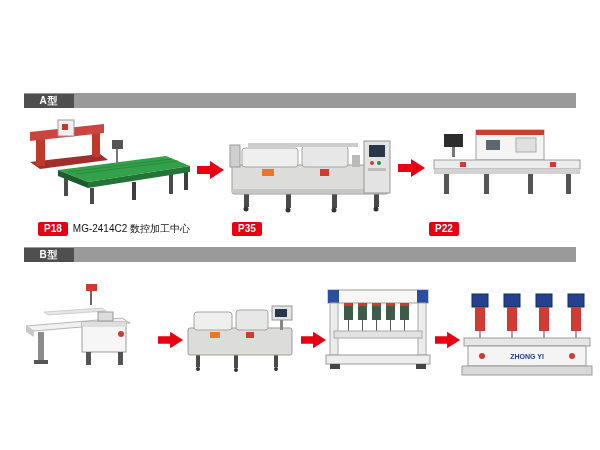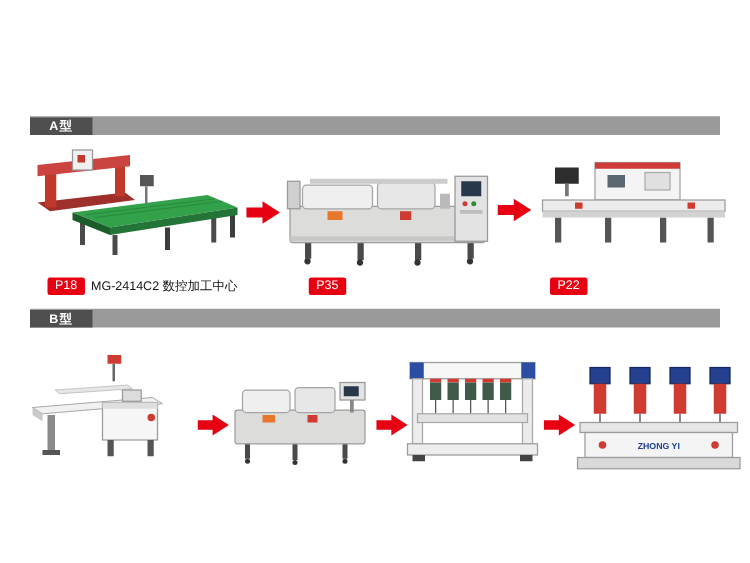--- a/index.html
+++ b/index.html
@@ -3,21 +3,21 @@
 <meta charset="utf-8">
 <style>
   *{margin:0;padding:0;box-sizing:border-box}
   html,body{width:600px;height:450px;background:#fff;font-family:"Liberation Sans",sans-serif}
   .canvas{position:relative;width:600px;height:450px;background:#ffffff;overflow:hidden}
   .bar{position:absolute;left:24px;width:552px;height:15px;background:#9a9a9a;display:flex;align-items:flex-end}
   .bar-label{min-width:50px;background:#4f4f4f;color:#fff;font-size:10px;font-weight:bold;display:flex;align-items:center;justify-content:center;letter-spacing:1px}
   .machine{position:absolute;line-height:0}
   .arrow{position:absolute;line-height:0}
   .caption{position:absolute;display:flex;align-items:center;gap:5px;height:15px;white-space:nowrap}
-  .badge{background:#e60012;color:#fff;font-size:10px;font-weight:normal;padding:1px 6px;border-radius:2px;line-height:12px}
+  .badge{background:#e60012;color:#fff;font-size:10px;font-weight:bold;padding:1px 6px;border-radius:2px;line-height:12px}
   .caption-text{font-size:10px;font-weight:normal;color:#111}
   svg text{font-family:"Liberation Sans",sans-serif}
 </style>
 </head>
 <body>
 
 <div class="canvas">
 
   <div class="bar" style="top:93px">
     <span class="bar-label">A型</span>
@@ -101,24 +101,24 @@
       <rect x="2" y="47" width="146" height="5" fill="#d2d2d2"></rect>
       <rect x="28" y="40" width="6" height="5" fill="#cf3a31"></rect>
       <rect x="118" y="40" width="6" height="5" fill="#cf3a31"></rect>
     </svg>
   </div>
 
   <div class="caption" style="left:38px;top:221px">
     <span class="badge">P18</span>
     <span class="caption-text">MG-2414C2 数控加工中心</span>
   </div>
-  <div class="caption" style="left:247px;top:221px">
+  <div class="caption" style="left:232px;top:221px">
     <span class="badge">P35</span>
   </div>
-  <div class="caption" style="left:440px;top:221px">
+  <div class="caption" style="left:429px;top:221px">
     <span class="badge">P22</span>
   </div>
 
   <div class="bar" style="top:247px">
     <span class="bar-label">B型</span>
   </div>
 
   <div class="machine" style="left:24px;top:282px">
     <svg width="132" height="90" viewBox="0 0 132 90">
       <rect x="62" y="2" width="11" height="7" fill="#cf3a31"></rect>

